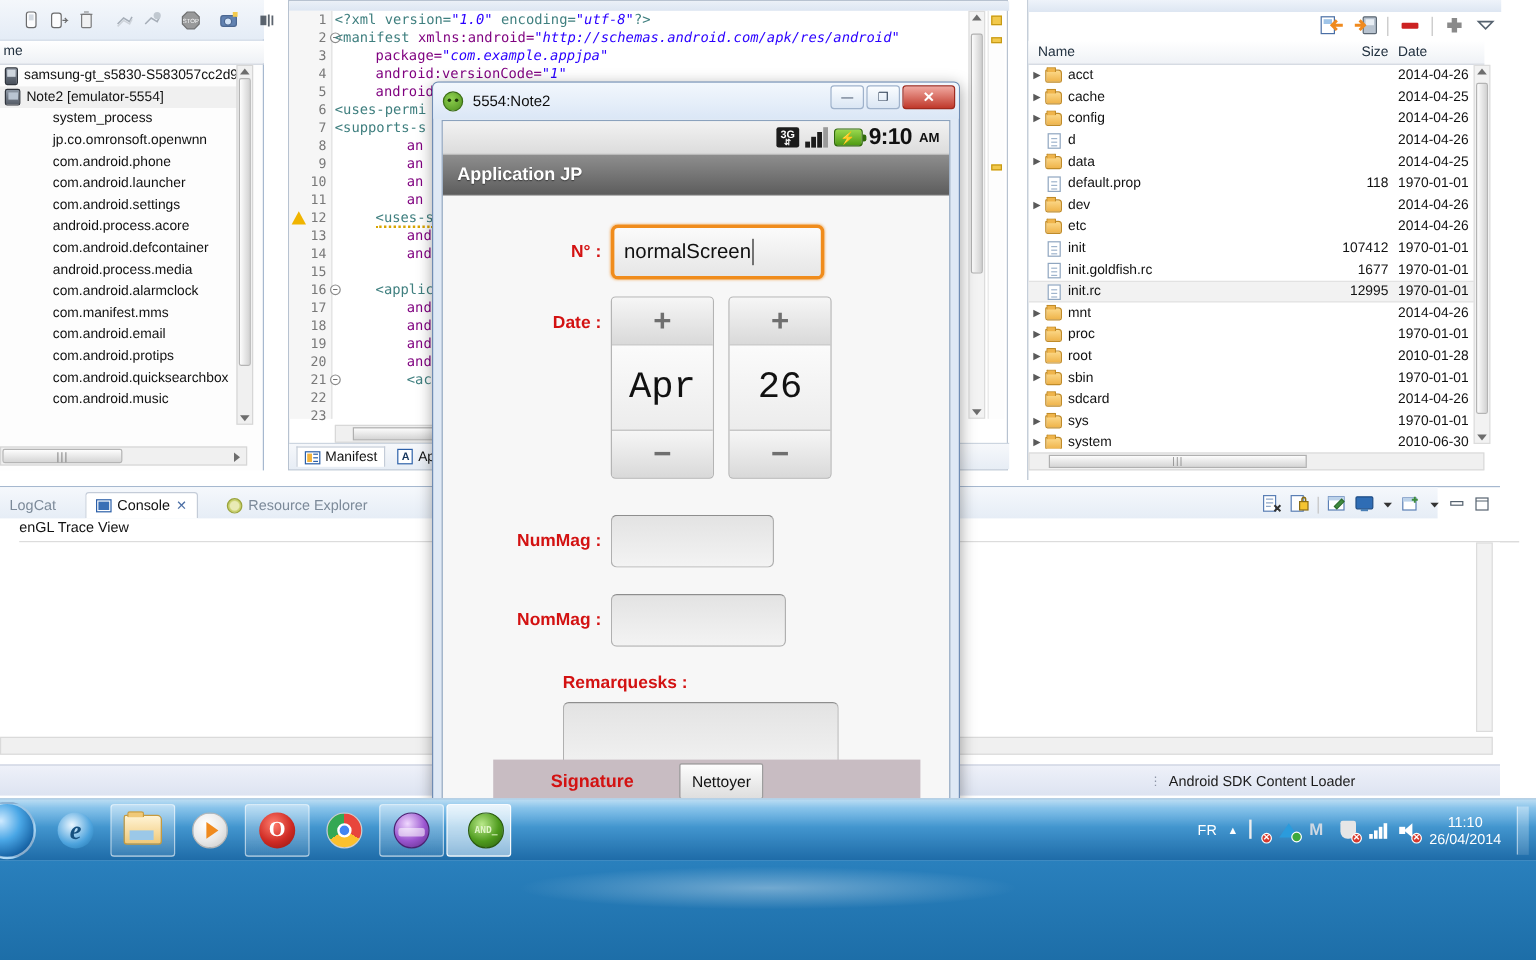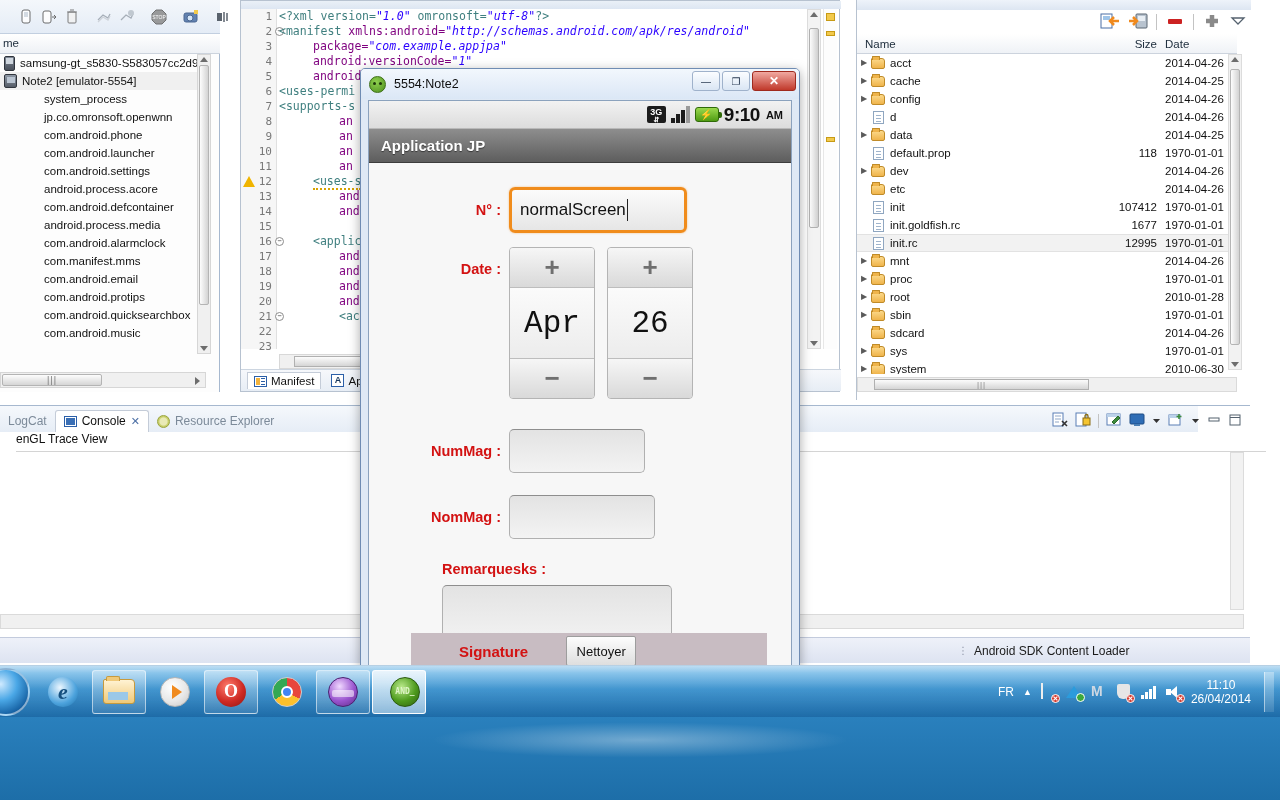--- a/index.html
+++ b/index.html
@@ -244,21 +244,21 @@
   }
 
   
   .console-panel {
     position: absolute; left: 0; top: 405px; width: 1250px; height: 230px;
     background: #fff; border-top: 1px solid #a6b8cf;
   }
   .console-tabs {
     position: absolute; left: 0; top: 0; width: 1198px; height: 26px;
     background: linear-gradient(to bottom,#f5f8fc,#e6edf6);
-    display: flex; align-items: flex-end; padding-left: 0px; gap: 0;
+    display: flex; align-items: flex-end; padding-left: 0px; gap: 16px;
   }
   .ctab { display: flex; align-items: center; gap: 5px; padding: 3px 8px 4px; font-size: 12px; color: #7c8a99; }
   .ctab.active {
     background: #ffffff; color: #111; border: 1px solid #c4ccd8; border-bottom: none;
     border-radius: 3px 3px 0 0;
   }
   .ctab .close { font-size: 11px; color: #4c6fa5; }
   .cons-ico { width: 13px; height: 11px; background: #fff; border: 1.5px solid #2b5fa8; position: relative; }
   .cons-ico:after { content:""; position:absolute; left:1px; top:1px; right:1px; bottom:1px; background:#3a6fb5; }
   .res-ico { width: 13px; height: 13px; border-radius: 50%; border: 1.5px solid #9aa43c; background: radial-gradient(circle,#e9eab5 45%,#c8cf6b 60%); }
@@ -668,21 +668,21 @@
         <div class="ln"><span>17</span></div>
         <div class="ln"><span>18</span></div>
         <div class="ln"><span>19</span></div>
         <div class="ln"><span>20</span></div>
         <div class="ln" style="position:relative"><span>21</span><span class="fold">−</span></div>
         <div class="ln"><span>22</span></div>
         <div class="ln"><span>23</span></div>
       </div>
 
       <div class="code">
-        <div class="cl"><span class="pi">&lt;?xml version=</span><span class="str">"1.0"</span><span class="pi"> omronsoft=</span><span class="str">"utf-8"</span><span class="pi">?&gt;</span></div>
+        <div class="cl"><span class="pi">&lt;?xml version=</span><span class="str">"1.0"</span><span class="pi"> encoding=</span><span class="str">"utf-8"</span><span class="pi">?&gt;</span></div>
         <div class="cl"><span class="tag">&lt;manifest </span><span class="attr">xmlns:android=</span><span class="str">"http://schemas.android.com/apk/res/android"</span></div>
         <div class="cl" style="padding-left:34px"><span class="attr">package=</span><span class="str">"com.example.appjpa"</span></div>
         <div class="cl" style="padding-left:34px"><span class="attr">android:versionCode=</span><span class="str">"1"</span></div>
         <div class="cl" style="padding-left:34px"><span class="attr">android</span></div>
         <div class="cl"><span class="tag">&lt;uses-permi</span></div>
         <div class="cl"><span class="tag">&lt;supports-s</span></div>
         <div class="cl" style="padding-left:60px"><span class="attr">an</span></div>
         <div class="cl" style="padding-left:60px"><span class="attr">an</span></div>
         <div class="cl" style="padding-left:60px"><span class="attr">an</span></div>
         <div class="cl" style="padding-left:60px"><span class="attr">an</span></div>
@@ -1095,21 +1095,21 @@
         <div class="frow" style="margin-bottom:22px">
           <div class="flabel">NumMag :</div>
           <div class="ftext" style="width:136px"></div>
         </div>
 
         <div class="frow" style="margin-bottom:22px">
           <div class="flabel">NomMag :</div>
           <div class="ftext" style="width:146px"></div>
         </div>
 
-        <div style="padding-left:73px">
+        <div style="padding-left:100px">
           <div class="flabel" style="text-align:left;width:auto;padding:0;margin-bottom:8px">Remarquesks :</div>
           <div class="ftext" style="width:230px;height:60px"></div>
         </div>
 
         <div class="sig-bar">
           <span class="sig-label">Signature</span>
           <span class="sig-btn">Nettoyer</span>
         </div>
       </div>
     </div>

